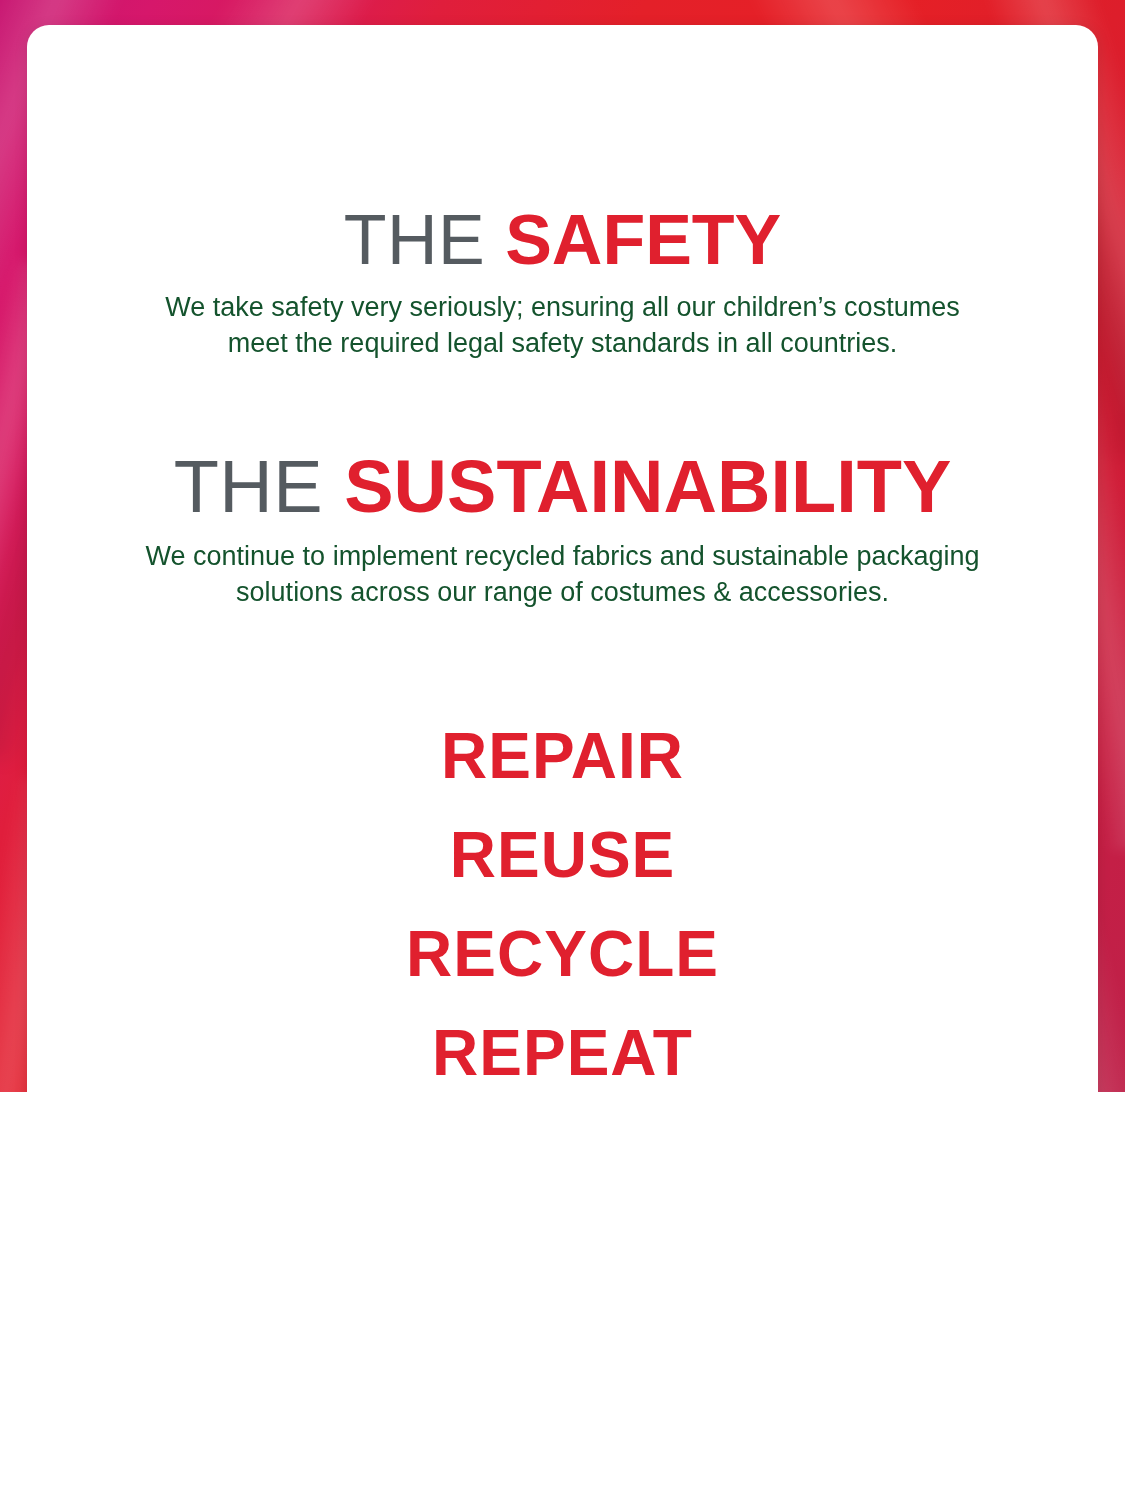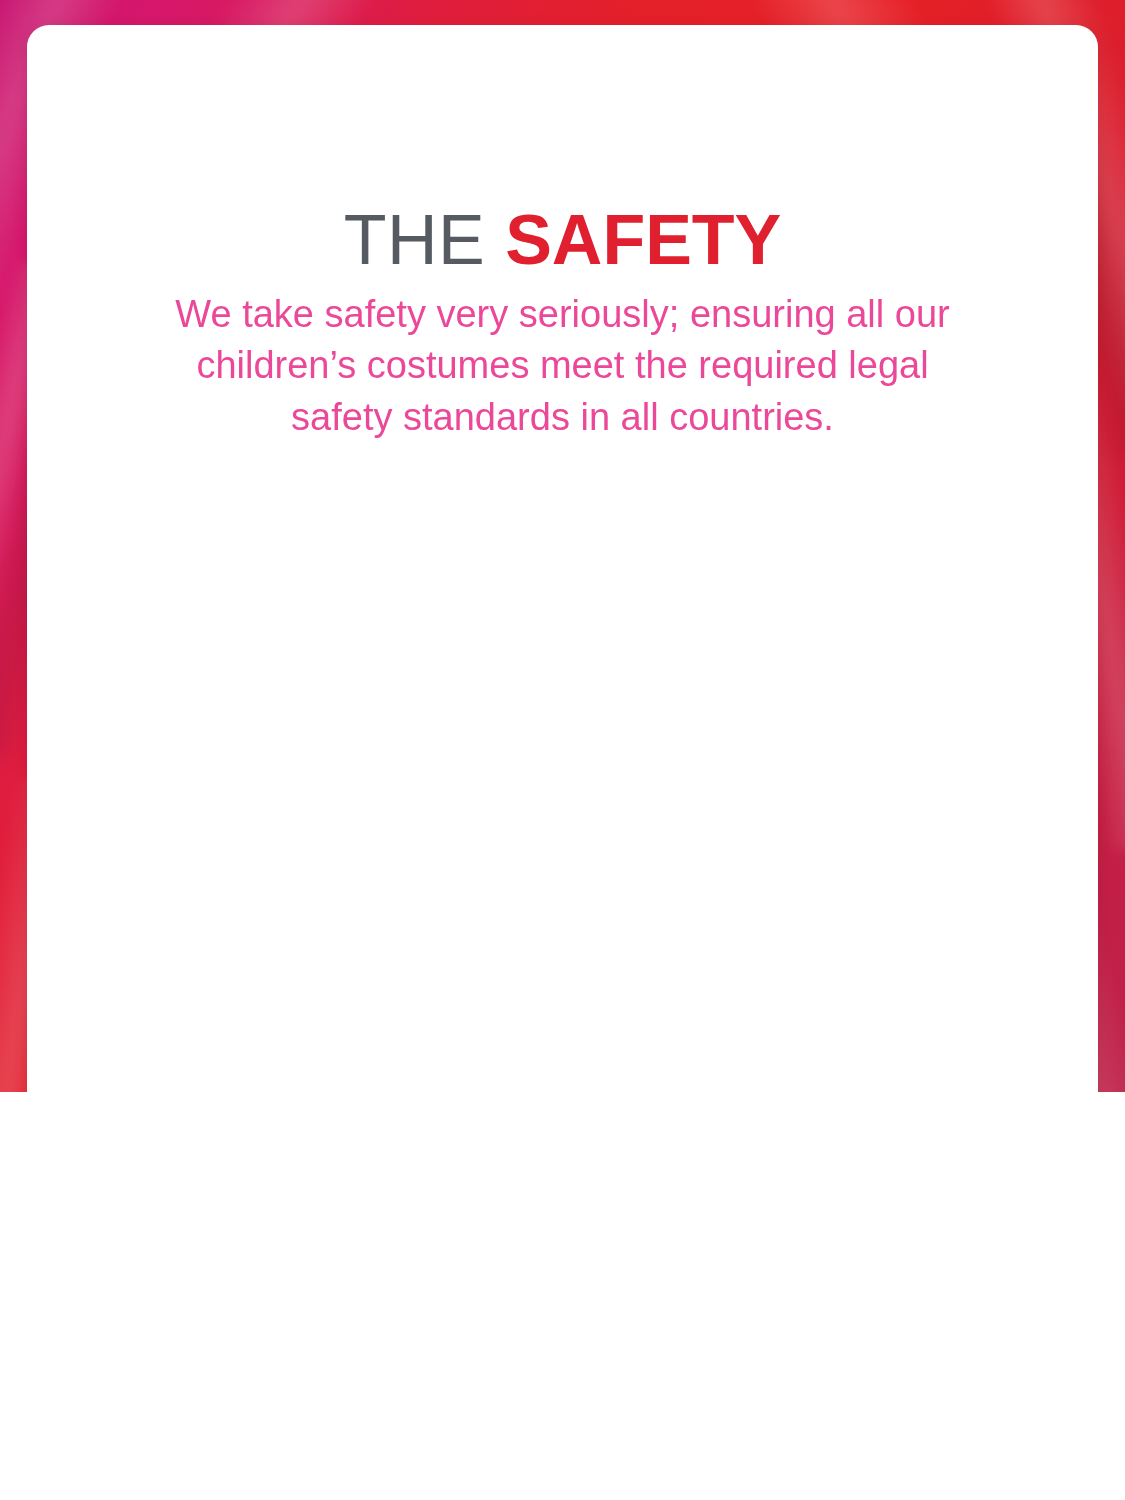--- a/index.html
+++ b/index.html
@@ -101,23 +101,23 @@
     margin: 0;
   }
   .heading .hl {
     color: #E0202E;
     font-weight: 700;
     letter-spacing: 0px;
   }
   .heading-sustain { font-size: 74px; }
 
   .body-copy {
-    font-size: 38px;
+    font-size: 27px;
     line-height: 1.35;
-    color: #ec4899;
+    color: #14532d;
     font-weight: 400;
     margin: 14px auto 0;
     max-width: 840px;
   }
 
   .gap-between { height: 88px; }
 
   
   .slogan {
     margin-top: 96px;
@@ -206,21 +206,31 @@
 
     <div class="content">
 
       <div class="section">
         <h2 class="heading"><span>THE</span> <span class="hl">SAFETY</span></h2>
         <p class="body-copy">We take safety very seriously; ensuring all our children’s costumes meet the required legal safety standards in all countries.</p>
       </div>
 
       <div class="gap-between"></div>
 
-
+      <div class="section">
+        <h2 class="heading heading-sustain"><span>THE</span> <span class="hl">SUSTAINABILITY</span></h2>
+        <p class="body-copy">We continue to implement recycled fabrics and sustainable packaging solutions across our range of costumes &amp; accessories.</p>
+      </div>
+
+      <div class="slogan">
+        <p class="slogan-line">REPAIR</p>
+        <p class="slogan-line">REUSE</p>
+        <p class="slogan-line">RECYCLE</p>
+        <p class="slogan-line">REPEAT</p>
+      </div>
 
     </div>
 
     <div class="logo-tab">
       <svg width="306" height="104" viewBox="0 0 306 104">
         <path d="M0,104 L0,104 C28,104 40,104 52,88 C62,74 68,46 80,32 C90,20 104,16 120,16 L186,16 C202,16 216,20 226,32 C238,46 244,74 254,88 C266,104 278,104 306,104 Z" fill="#D51F30"></path>
         <path d="M120,16 L186,16 C202,16 216,20 226,32 C238,46 244,74 254,88 C266,104 278,104 306,104 L306,104 L150,104 Z" fill="#C41B2C" opacity="0.35"></path>
         <path d="M96,22 L128,22 L78,104 L48,104 Z" fill="#ffffff" opacity="0.07"></path>
         <path d="M196,20 L222,20 L262,104 L232,104 Z" fill="#ffffff" opacity="0.06"></path>
       </svg>

